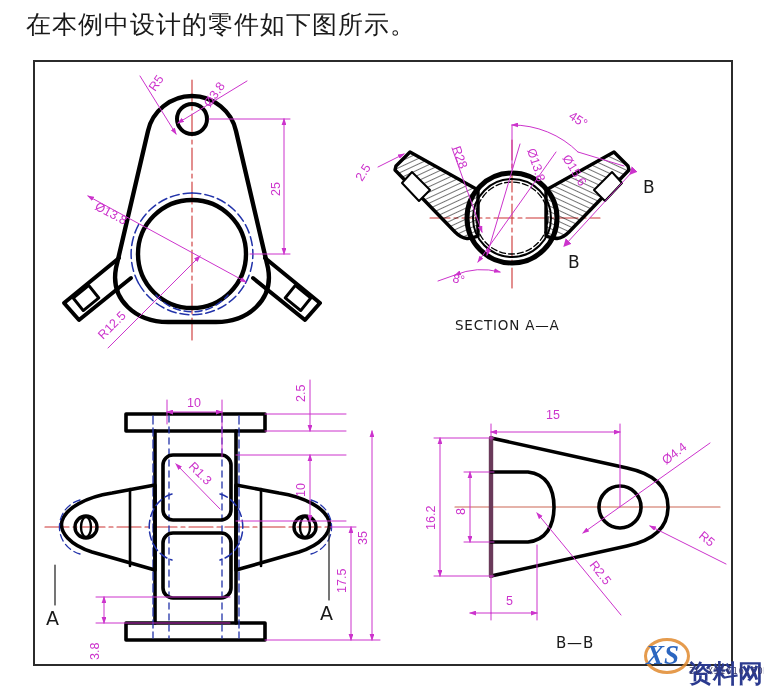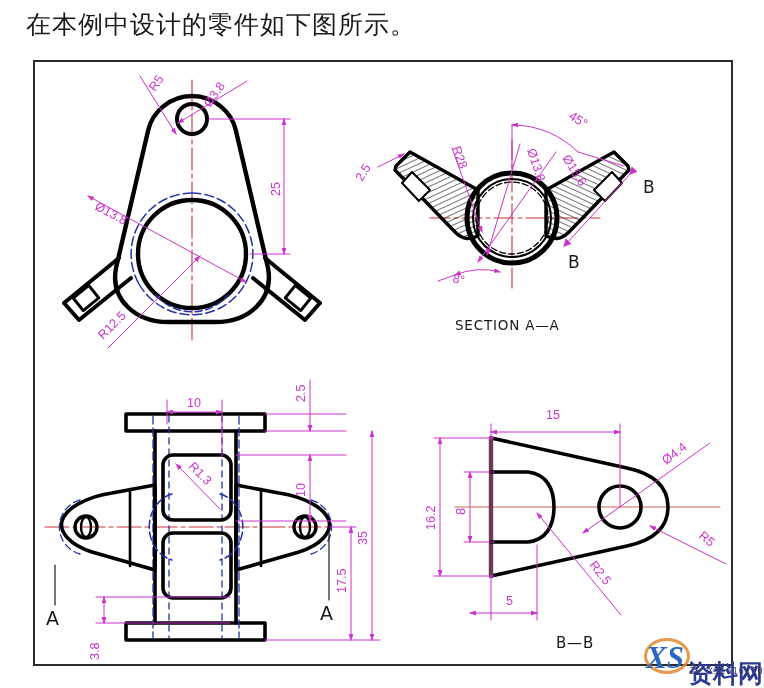--- a/index.html
+++ b/index.html
@@ -44,21 +44,21 @@
     color: #2b3a8f; letter-spacing: 0px; margin-top: 19px;
   }
   .wm-url {
     position: absolute; left: 43px; top: 30px;
     font-family: "DejaVu Sans Mono", monospace;
     font-size: 8.5px; color: #3a3a6a; letter-spacing: 1.1px;
   }
   .wm-logo {
     position: absolute; left: 0px; top: 4px;
     font-family: "Liberation Serif", serif;
-    font-size: 31px; font-style: italic; font-weight: bold;
+    font-size: 27px; font-style: italic; font-weight: bold;
     color: #2b66c0;
   }
   .wm-ring {
     position: absolute; left: -2px; top: 2px;
     width: 40px; height: 30px;
     border: 3px solid #e08a2e;
     border-radius: 50%;
     opacity: .85;
   }
 </style>

